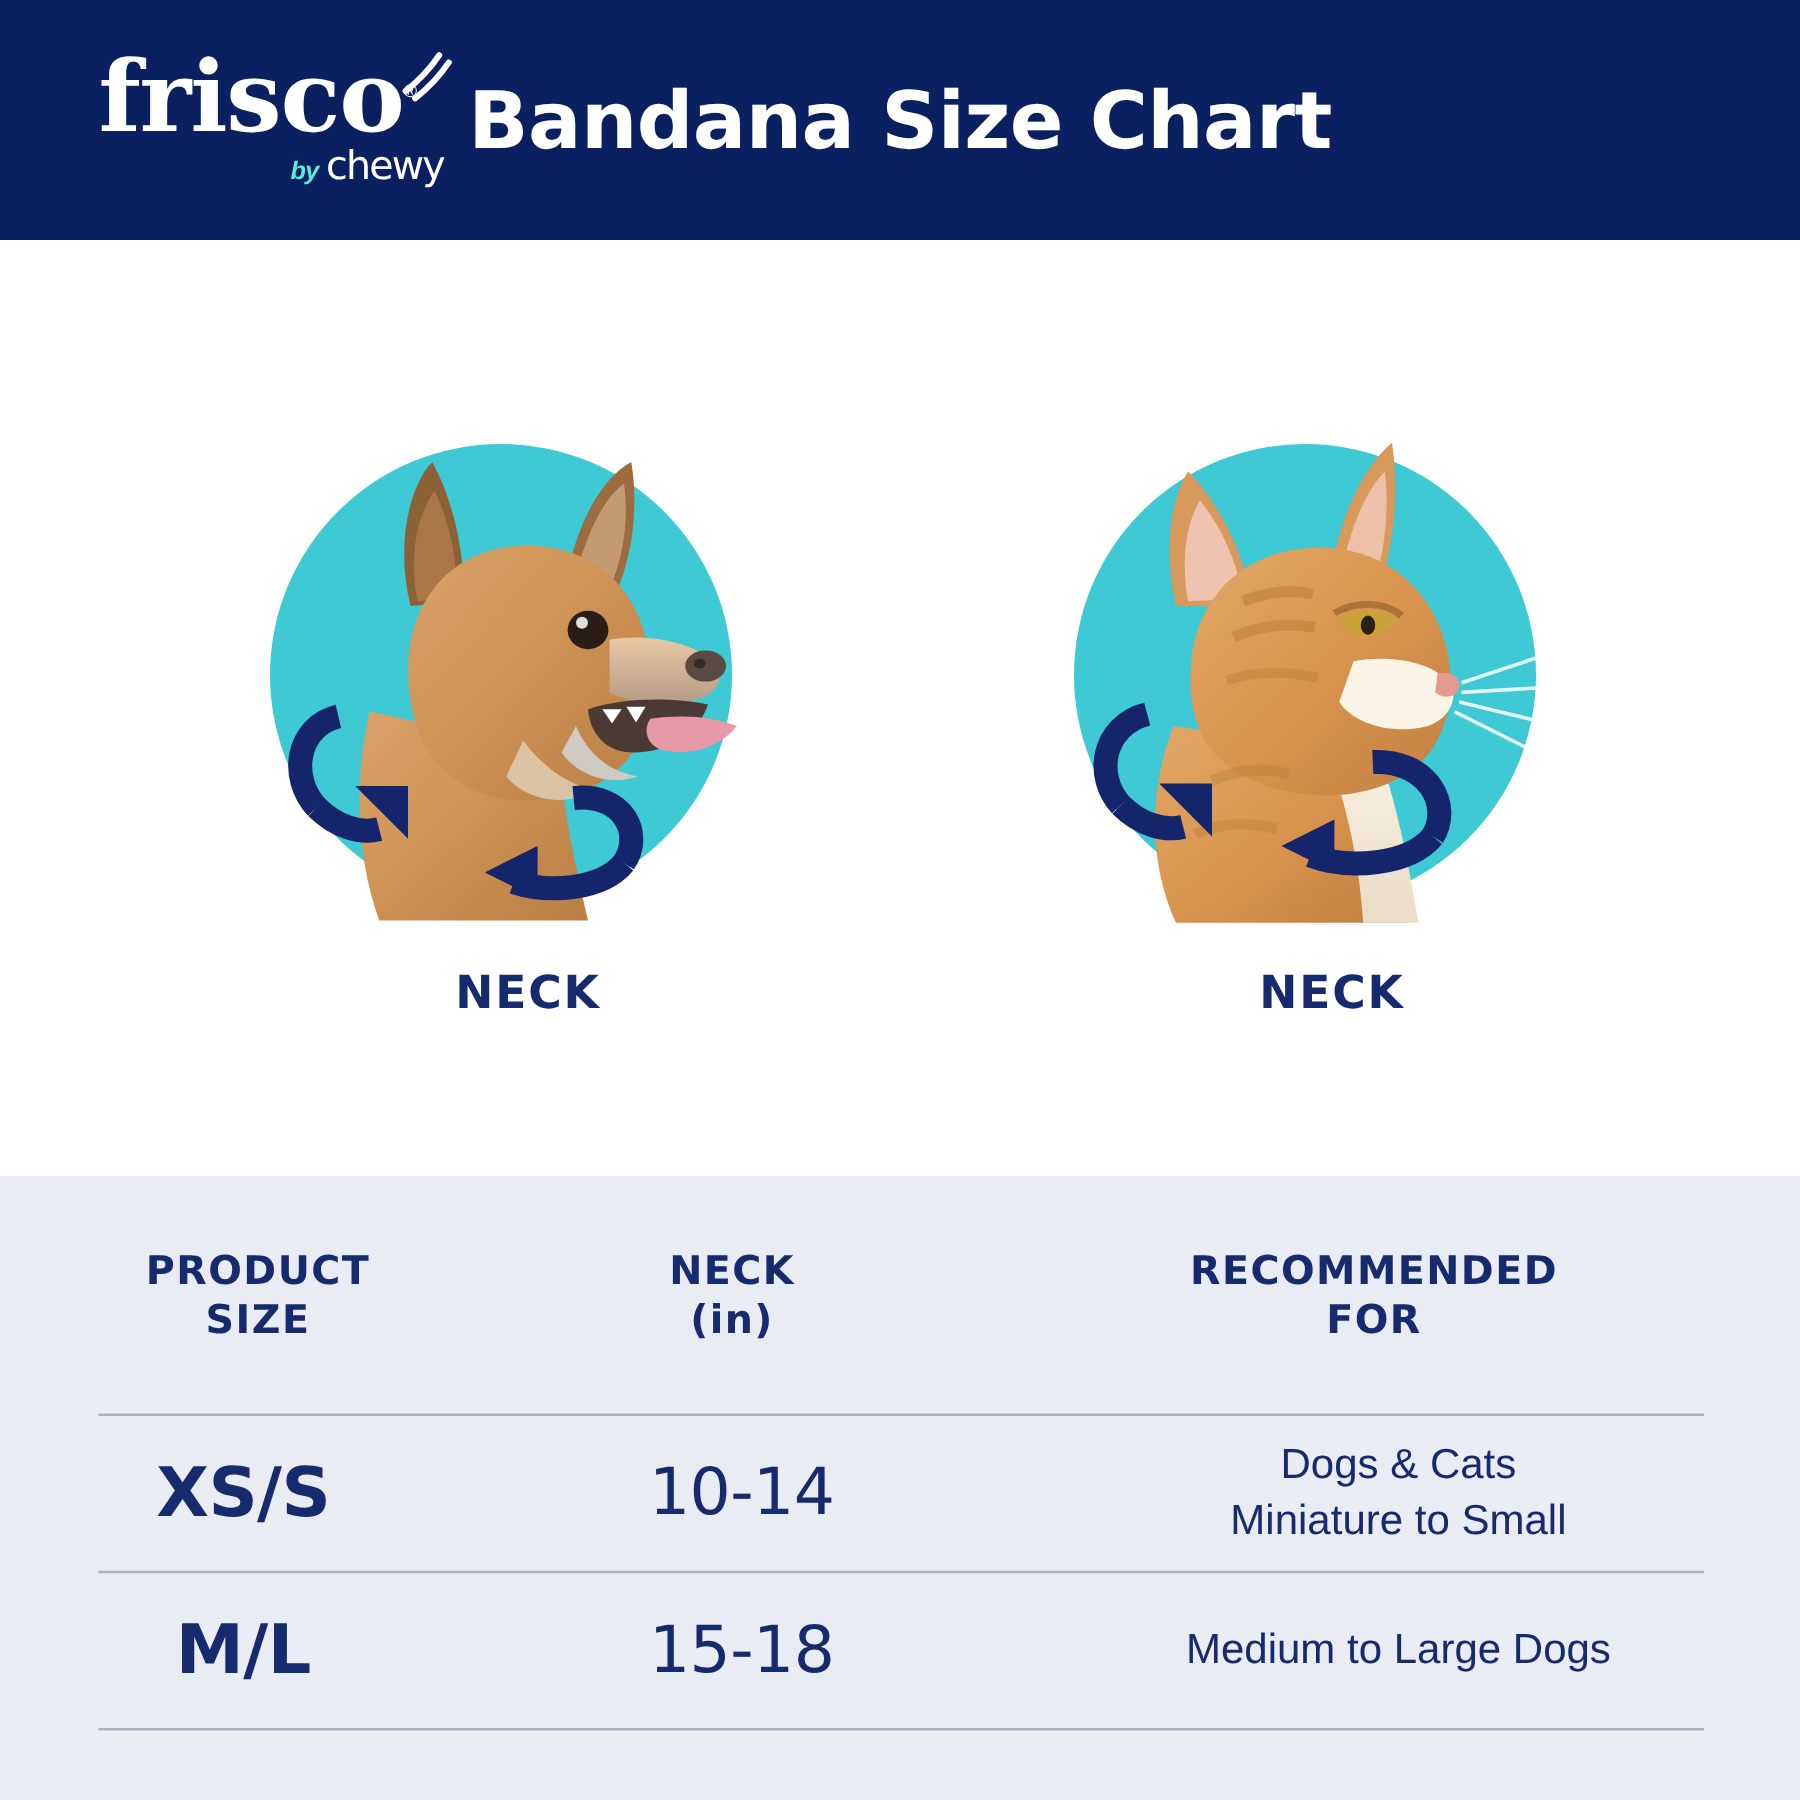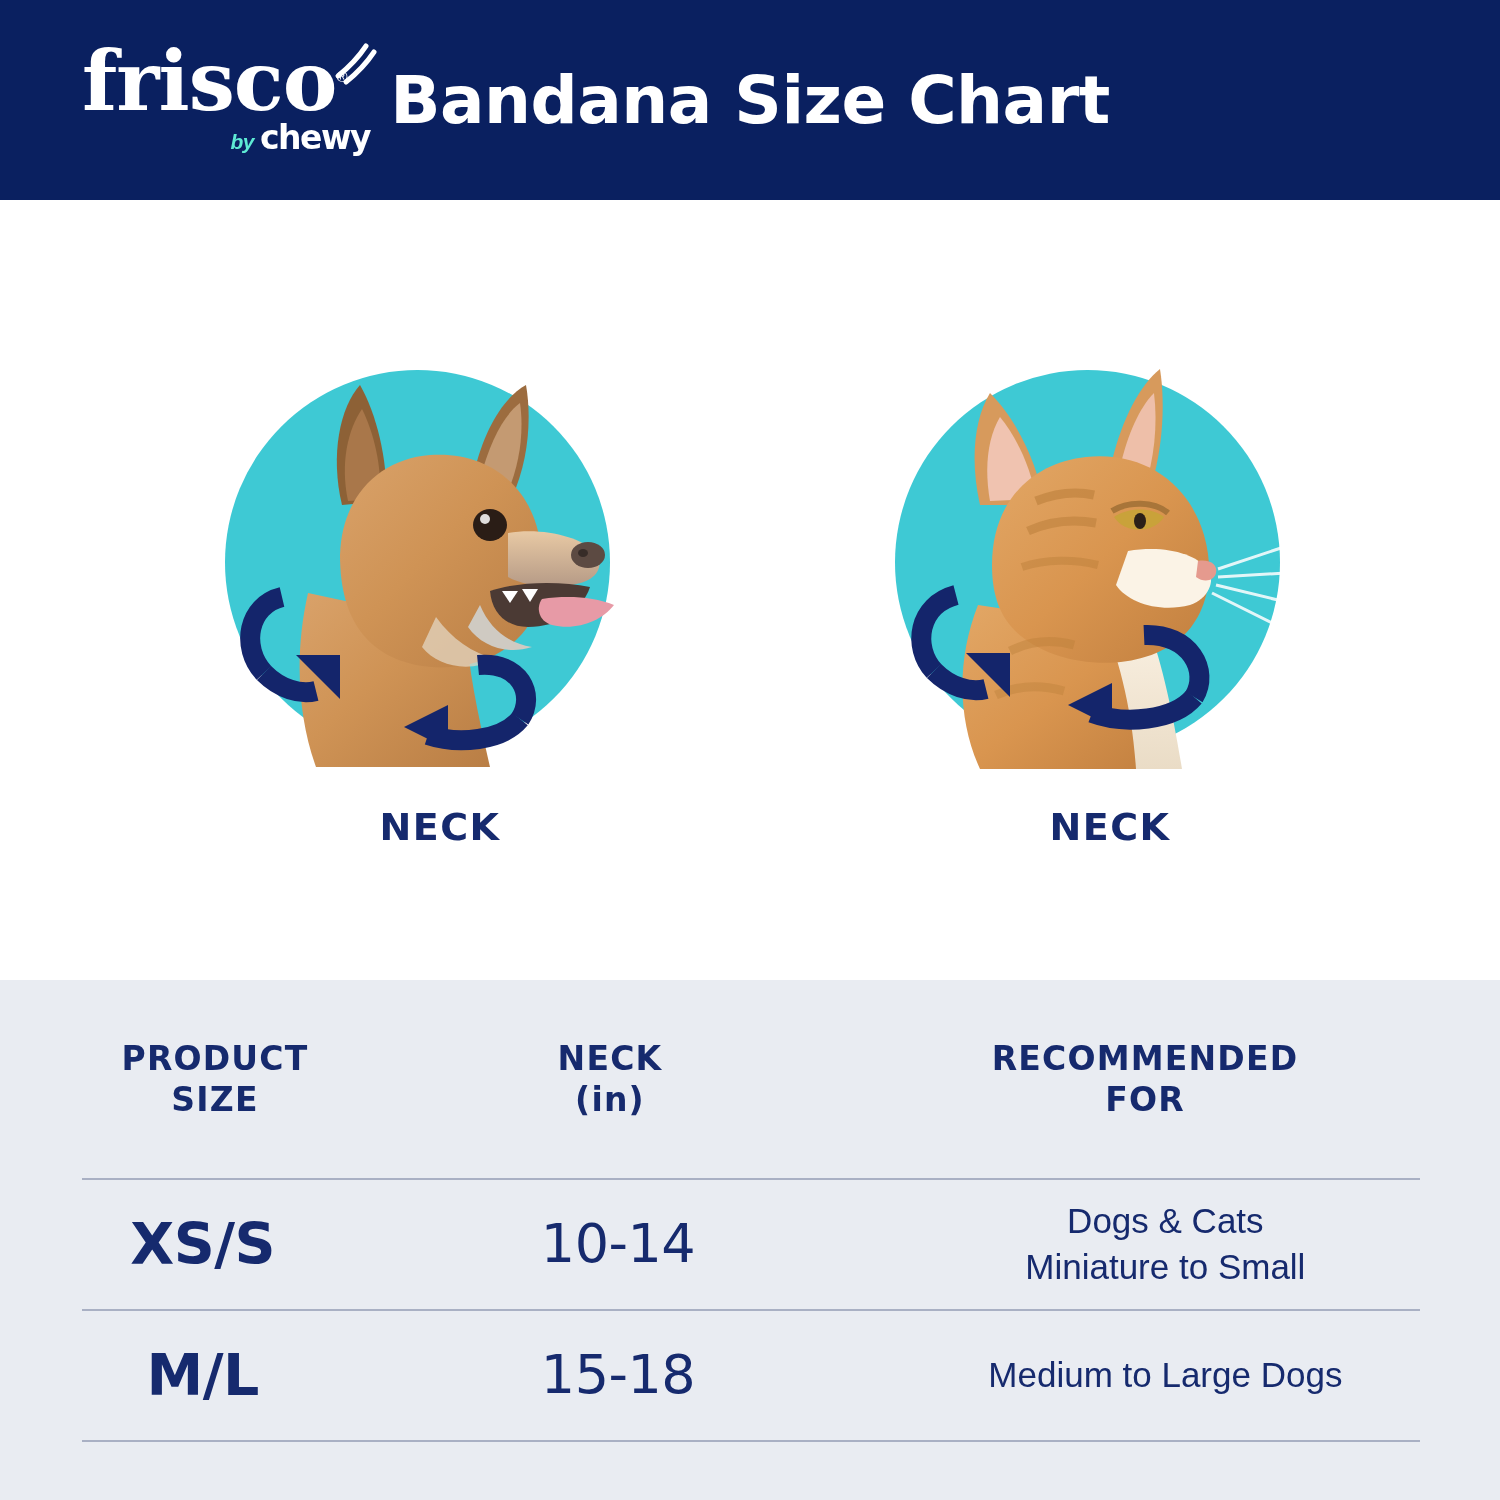--- a/index.html
+++ b/index.html
@@ -69,21 +69,21 @@
   .brand-by {
     font-family: "Liberation Sans", sans-serif;
     font-style: italic;
     font-weight: bold;
     font-size: 21px;
     color: #5eead4;
     letter-spacing: -0.5px;
   }
   .brand-chewy {
     font-family: "DejaVu Sans", sans-serif;
-    font-weight: bold;
+    font-weight: normal;
     font-size: 33px;
     color: #ffffff;
     letter-spacing: -1.5px;
     margin-left: 6px;
   }
 
   .page-title {
     position: absolute;
     left: 0;
     top: 0;

